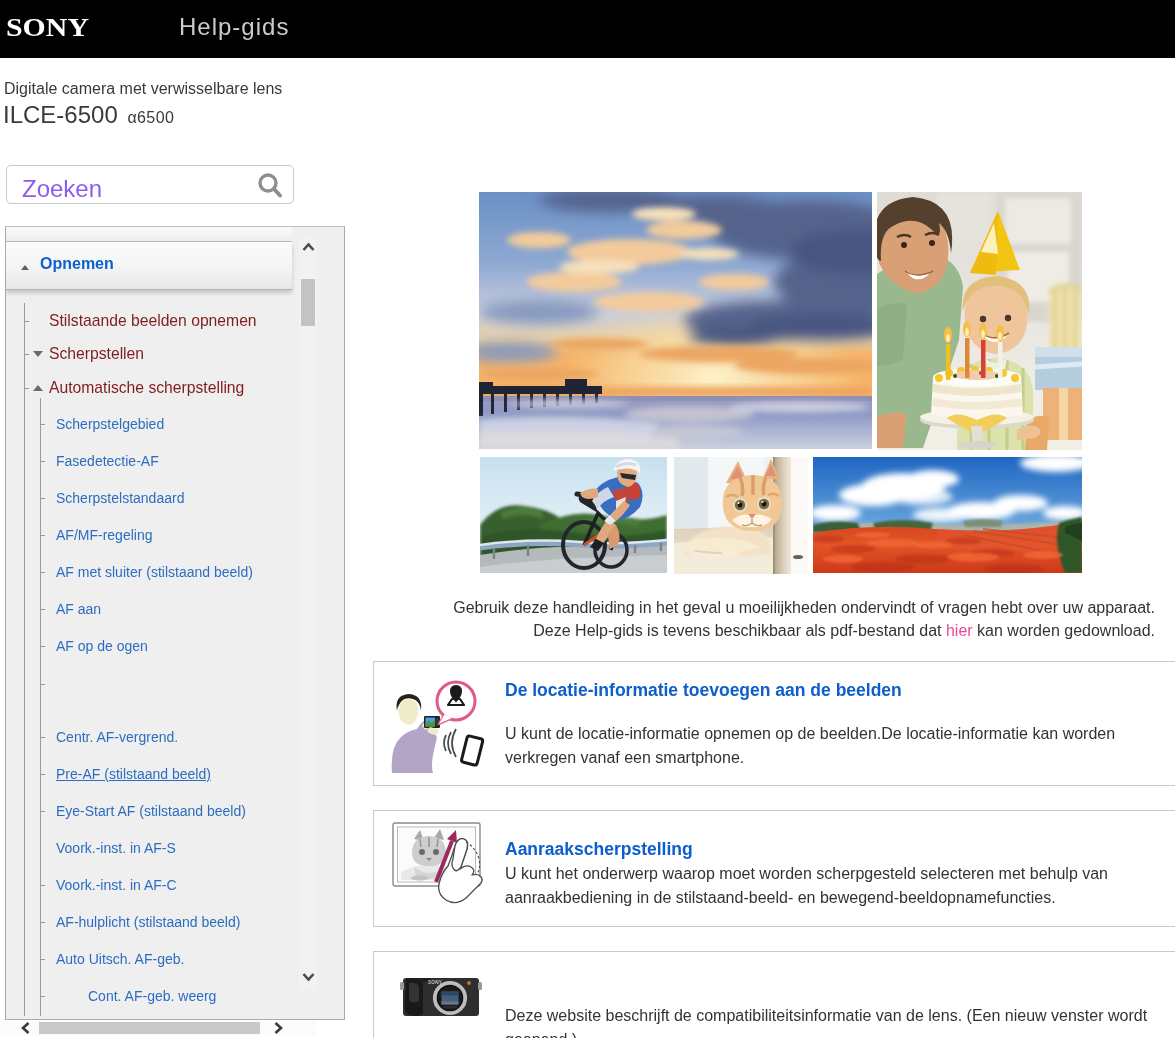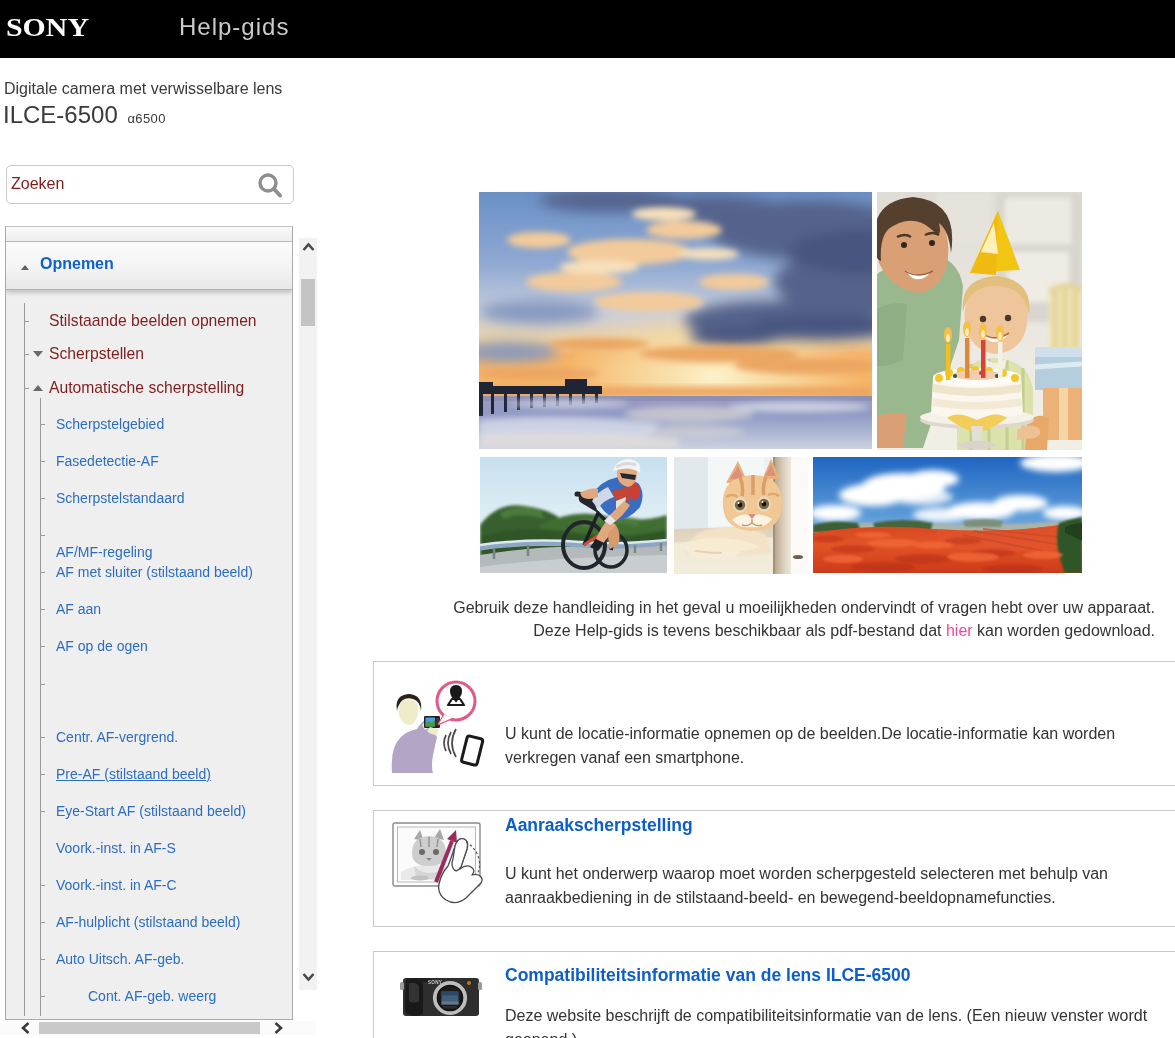--- a/index.html
+++ b/index.html
@@ -4,28 +4,28 @@
 <style>
 * { margin:0; padding:0; box-sizing:border-box; }
 html,body { width:1175px; height:1038px; overflow:hidden; background:#fff;
   font-family:"Liberation Sans", sans-serif; }
 .abs { position:absolute; }
 #header { position:absolute; left:0; top:0; width:1175px; height:58px; background:#000; }
 #sony { position:absolute; left:5px; top:13px; }
 #helpgids { position:absolute; left:179px; top:13px; color:#cbcbcb; font-size:24px; letter-spacing:1px; }
 #prod1 { position:absolute; left:4px; top:80px; font-size:16px; color:#3a3a3a; }
 #prod2 { position:absolute; left:3px; top:101px; font-size:24px; letter-spacing:0; color:#3a3a3a; }
-#prod2 span.a6500 { font-size:13px; margin-left:3px; letter-spacing:0.4px; }
+#prod2 span.a6500 { font-size:16px; margin-left:3px; letter-spacing:0.4px; }
 #searchbox { position:absolute; left:6px; top:165px; width:288px; height:39px;
   border:1px solid #c9c9c9; border-radius:5px; background:#fff; }
-#searchbox .ph { position:absolute; left:4px; top:9px; font-size:16px; color:#7f1d1d; }
+#searchbox .ph { position:absolute; left:15px; top:9px; font-size:24px; color:#8b5cf6; }
 #searchbox svg { position:absolute; right:9px; top:6px; }
 
 
-#menu { position:absolute; left:5px; top:226px; width:288px; height:794px;
+#menu { position:absolute; left:5px; top:226px; width:340px; height:794px;
   border:1px solid #aaa; border-top-color:#c0c0c0; background:#f0efef; overflow:hidden; }
 #menutopsliver { position:absolute; left:0; top:0; width:286px; height:15px;
   background:linear-gradient(#fafafa,#ededed); border-bottom:1px solid #b9b9b9; }
 #oprow { position:absolute; left:0; top:15px; width:286px; height:48px;
   background:linear-gradient(#fbfbfb,#f4f4f4 55%,#e7e7e7); border-bottom:1px solid #b3b3b3;
   box-shadow:0 3px 4px rgba(0,0,0,0.18); }
 #oprow .tri { position:absolute; left:15px; top:23px; width:0; height:0;
   border-left:4.5px solid transparent; border-right:4.5px solid transparent; border-bottom:5.5px solid #606060; }
 #oprow .txt { position:absolute; left:34px; top:13px; font-size:16px; font-weight:bold; color:#0d60cf; }
 .tline { position:absolute; width:1px; background:#9a9a9a; }
@@ -89,21 +89,21 @@
   <div class="tri-u" style="left:27px; top:158px;"></div>
   <div class="mi1" style="top:152px;">Automatische scherpstelling</div>
 
   <div class="tick" style="left:34px; top:197px; width:5px;"></div>
   <div class="mi2" style="top:188px;">Scherpstelgebied</div>
   <div class="tick" style="left:34px; top:234px; width:5px;"></div>
   <div class="mi2" style="top:225px;">Fasedetectie-AF</div>
   <div class="tick" style="left:34px; top:271px; width:5px;"></div>
   <div class="mi2" style="top:262px;">Scherpstelstandaard</div>
   <div class="tick" style="left:34px; top:308px; width:5px;"></div>
-  <div class="mi2" style="top:316px;">AF/MF-regeling</div>
+  <div class="mi2" style="top:299px;">AF/MF-regeling</div>
   <div class="tick" style="left:34px; top:345px; width:5px;"></div>
   <div class="mi2" style="top:336px;">AF met sluiter (stilstaand beeld)</div>
   <div class="tick" style="left:34px; top:382px; width:5px;"></div>
   <div class="mi2" style="top:373px;">AF aan</div>
   <div class="tick" style="left:34px; top:419px; width:5px;"></div>
   <div class="mi2" style="top:410px;">AF op de ogen</div>
   <div class="tick" style="left:34px; top:457px; width:5px;"></div>
   <div class="tick" style="left:34px; top:510px; width:5px;"></div>
   <div class="mi2" style="top:501px;">Centr. AF-vergrend.</div>
   <div class="tick" style="left:34px; top:547px; width:5px;"></div>
@@ -570,20 +570,21 @@
     <g fill="none" stroke="#4a4a4a" stroke-width="1.7">
       <path d="M55 60 Q51 68 55 76"></path>
       <path d="M60 57 Q54 68 60 79"></path>
       <path d="M65 54 Q57 68 65 82"></path>
     </g>
 
     <g transform="rotate(14 81 76)">
       <rect x="73" y="62" width="16" height="27" rx="2.5" fill="#fff" stroke="#1c1a18" stroke-width="3"></rect>
     </g>
   </svg>
+  <div class="title" style="top:18px;">De locatie-informatie toevoegen aan de beelden</div>
   <div class="desc" style="top:60px;">U kunt de locatie-informatie opnemen op de beelden.De locatie-informatie kan worden verkregen vanaf een smartphone.</div>
 </div>
 
 <div class="card" style="top:810px; height:117px;">
   <svg style="position:absolute; left:18px; top:11px;" width="100" height="84" viewBox="0 0 100 84">
     <rect x="1" y="1" width="87" height="63" rx="2" fill="#fff" stroke="#8a8a8a" stroke-width="1.4"></rect>
     <rect x="5.5" y="5" width="78" height="55" fill="#fbfbfb" stroke="#b8b8b8" stroke-width="1"></rect>
 
     <g>
       <path d="M9 50 Q28 40 50 44 Q66 46 76 52 L76 58 L9 58 Z" fill="#e8e8e8"></path>
@@ -604,21 +605,21 @@
     <path d="M55 17 L64 8 L65 21 Z" fill="#9c2a5c"></path>
 
     <g fill="#fff" stroke="#4a4a4a" stroke-width="1.3" stroke-linejoin="round" stroke-linecap="round">
       <path d="M63 24 Q66 15 72 17 Q77 19 75 27 L68 47 Q74 42 79 45 Q84 48 80 53 Q86 51 89 55 Q92 59 87 63 L74 76 Q64 84 54 78 Q45 72 47 62 Q49 52 56 44 Q60 34 63 24 Z"></path>
       <path d="M63 24 Q66 15 72 17 Q77 19 75 27 L69 45 Q64 52 61 46 Q59 42 61 37 Z"></path>
     </g>
     <g fill="none" stroke="#4a4a4a" stroke-width="1.1" stroke-dasharray="2.5 2.2">
       <path d="M74 20 Q84 26 87 37 Q89 46 85 52"></path>
     </g>
   </svg>
-  <div class="title" style="top:4px;">Aanraakscherpstelling</div>
+  <div class="title" style="top:28px;">Aanraakscherpstelling</div>
   <div class="desc" style="top:51px;">U kunt het onderwerp waarop moet worden scherpgesteld selecteren met behulp van aanraakbediening in de stilstaand-beeld- en bewegend-beeldopnamefuncties.</div>
 </div>
 
 <div class="card" style="top:951px; height:120px;">
   <svg style="position:absolute; left:26px; top:23px;" width="82" height="43" viewBox="0 0 82 43">
     <rect x="3" y="3" width="76" height="38" rx="3" fill="#2e2e2e"></rect>
     <path d="M6 3 L30 3 L33 7 L6 7 Z" fill="#1f1f1f"></path>
     <rect x="0" y="7" width="4" height="8" rx="1.5" fill="#9a9a9a"></rect>
     <rect x="78" y="7" width="4" height="8" rx="1.5" fill="#9a9a9a"></rect>
     <path d="M6 5 Q20 3 23 9 L23 39 Q15 43 8 39 Q4 37 5 27 Z" fill="#191919"></path>
@@ -626,15 +627,14 @@
     <circle cx="50" cy="23" r="17" fill="#101010"></circle>
     <circle cx="50" cy="23" r="15.2" fill="none" stroke="#bdbdbd" stroke-width="3.8"></circle>
     <circle cx="50" cy="23" r="12" fill="#1b1b1b"></circle>
     <rect x="41.5" y="16.5" width="17" height="13" fill="#42607e"></rect>
     <rect x="41.5" y="16.5" width="17" height="4" fill="#2c4864"></rect>
     <rect x="41.5" y="26.5" width="17" height="3" fill="#6a7684"></rect>
     <rect x="43" y="31" width="14" height="2.5" fill="#2c2c2c"></rect>
     <text x="28" y="9" font-size="4.6" fill="#c8c8c8" font-family="Liberation Sans, sans-serif" font-weight="bold" letter-spacing="0.3">SONY</text>
     <circle cx="69" cy="8" r="2" fill="#b87820"></circle>
   </svg>
-  <div class="title" style="top:13px;">Compatibiliteitsinformatie van de lens ILCE-6500</div>
   <div class="desc" style="top:52px;">Deze website beschrijft de compatibiliteitsinformatie van de lens. (Een nieuw venster wordt geopend.)</div>
 </div>
 
 </body></html>

